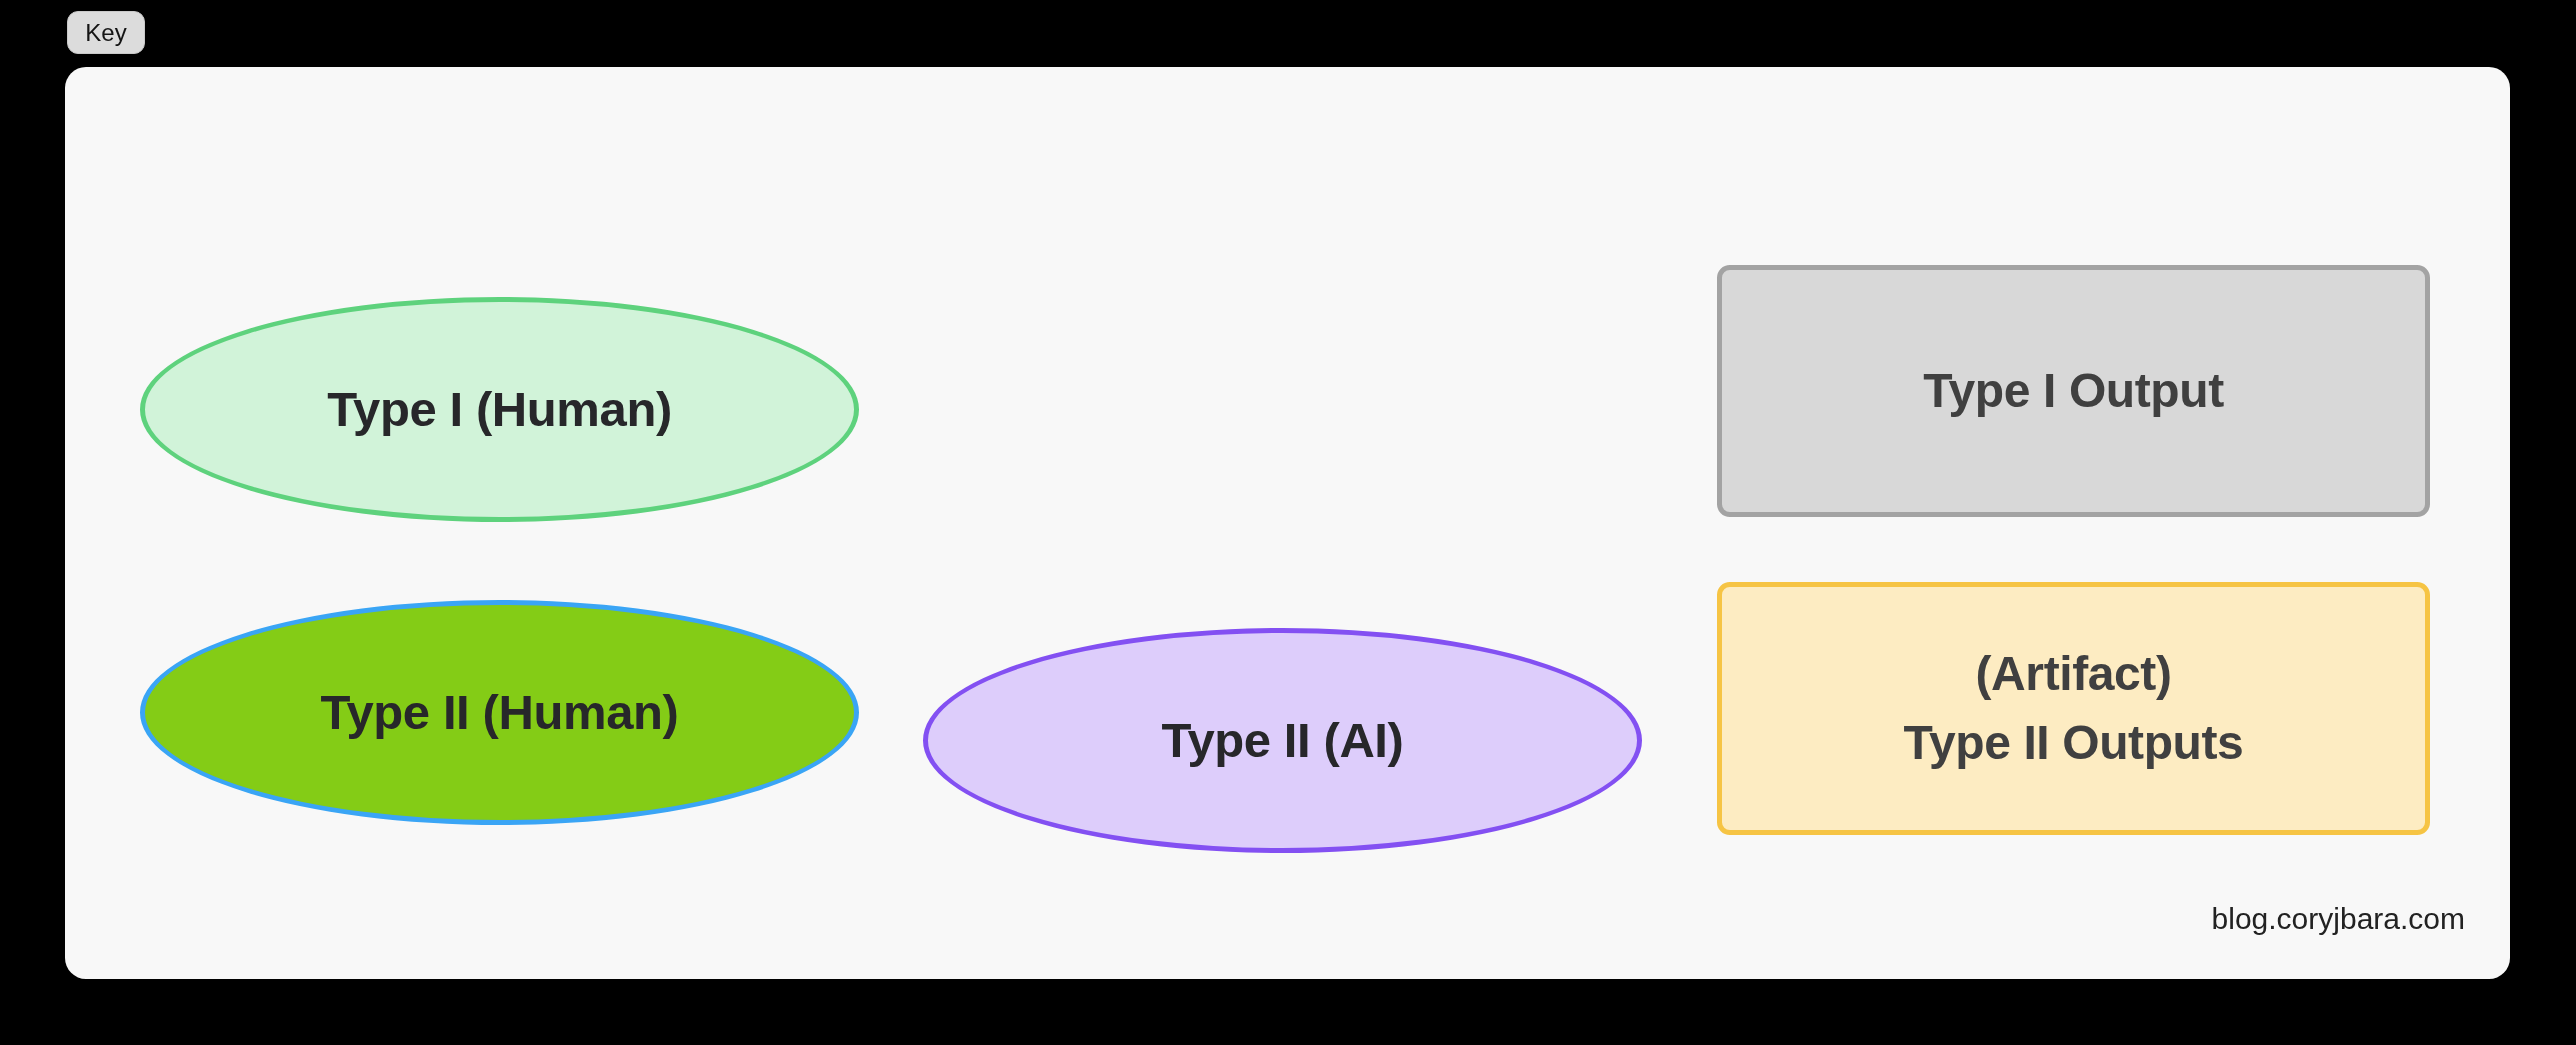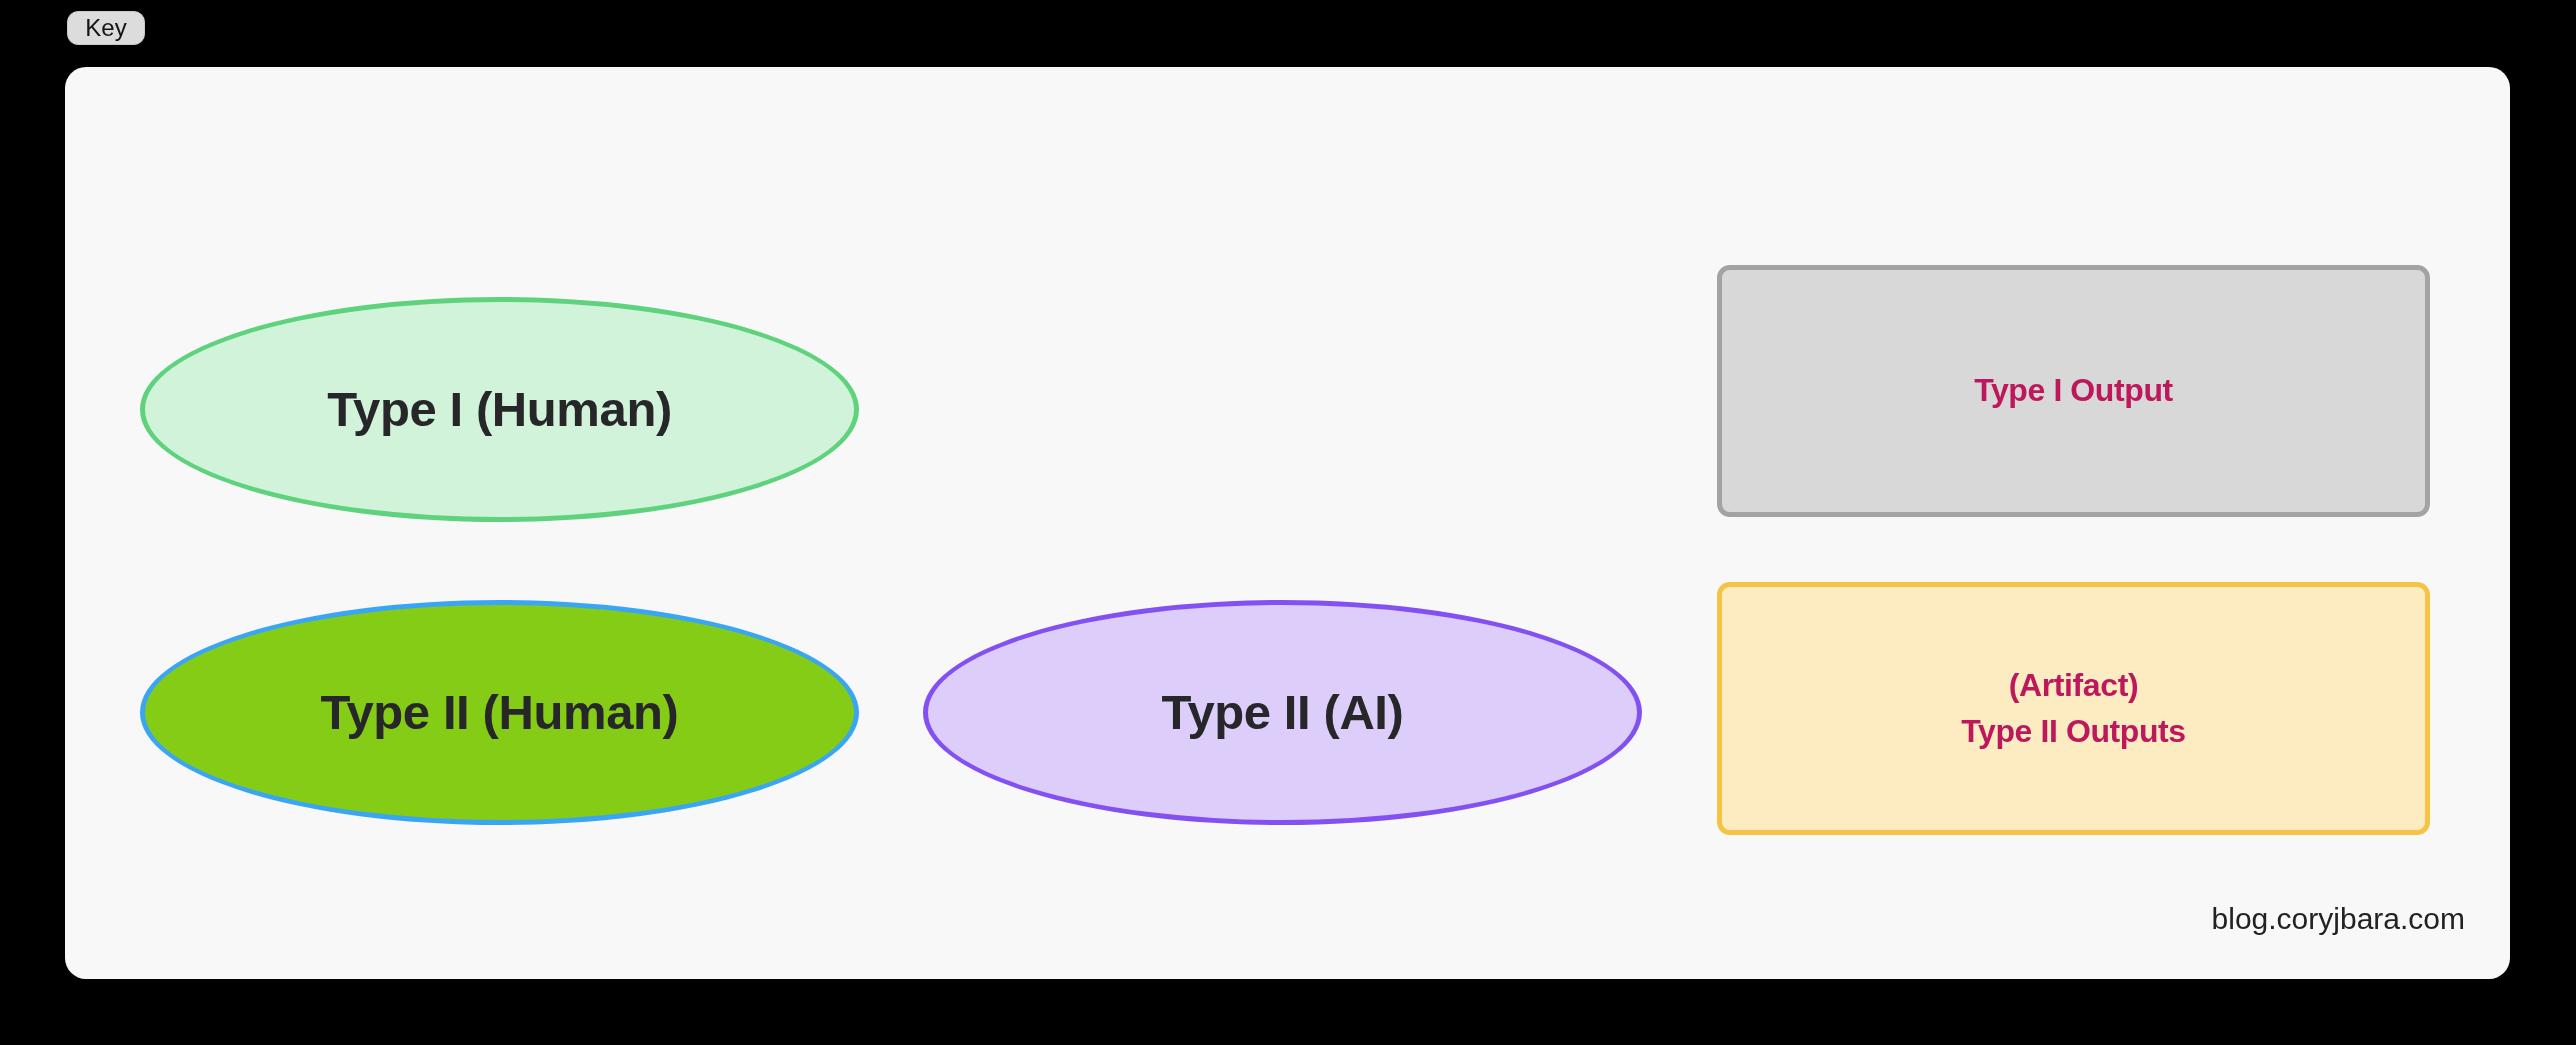--- a/index.html
+++ b/index.html
@@ -20,21 +20,21 @@
     height: 1046px;
     background: #000000;
   }
 
   
   .key-badge {
     position: absolute;
     left: 67px;
     top: 11px;
     width: 78px;
-    height: 34px;
+    height: 43px;
     background: #dcdcdc;
     border: 1.6px solid #c9c9c9;
     border-radius: 11px;
     box-sizing: border-box;
     display: flex;
     align-items: center;
     justify-content: center;
   }
   .key-badge-label {
     font-size: 24px;
@@ -84,40 +84,40 @@
     left: 858px; top: 230px; width: 719px; height: 225px;
     background: #fcc3e8;
     border: 5.6px solid #f43fa5;
   }
   #node-type2-human {
     left: 75px;  top: 533px;  width: 719px; height: 225px;
     background: #84cc16;
     border: 5.6px solid #3aa5f5;
   }
   #node-type2-ai {
-    left: 858px; top: 533px; width: 719px; height: 225px;
+    left: 858px; top: 561px; width: 719px; height: 225px;
     background: #ddcdfb;
     border: 5.6px solid #8350f2;
   }
 
   
   .rect-node {
     position: absolute;
     box-sizing: border-box;
     border-radius: 12.8px;
     display: flex;
     flex-direction: column;
     align-items: center;
     justify-content: center;
     text-align: center;
   }
   .rect-node .node-line {
-    font-size: 32px;
+    font-size: 48px;
     font-weight: 700;
-    color: #be185d;
+    color: #404040;
     line-height: 1.42;
     letter-spacing: -0.4px;
     white-space: nowrap;
   }
 
   #node-type1-output {
     left: 1652px; top: 198px; width: 713px; height: 252px;
     background: #d8d8d8;
     border: 5.6px solid #a3a3a3;
   }

